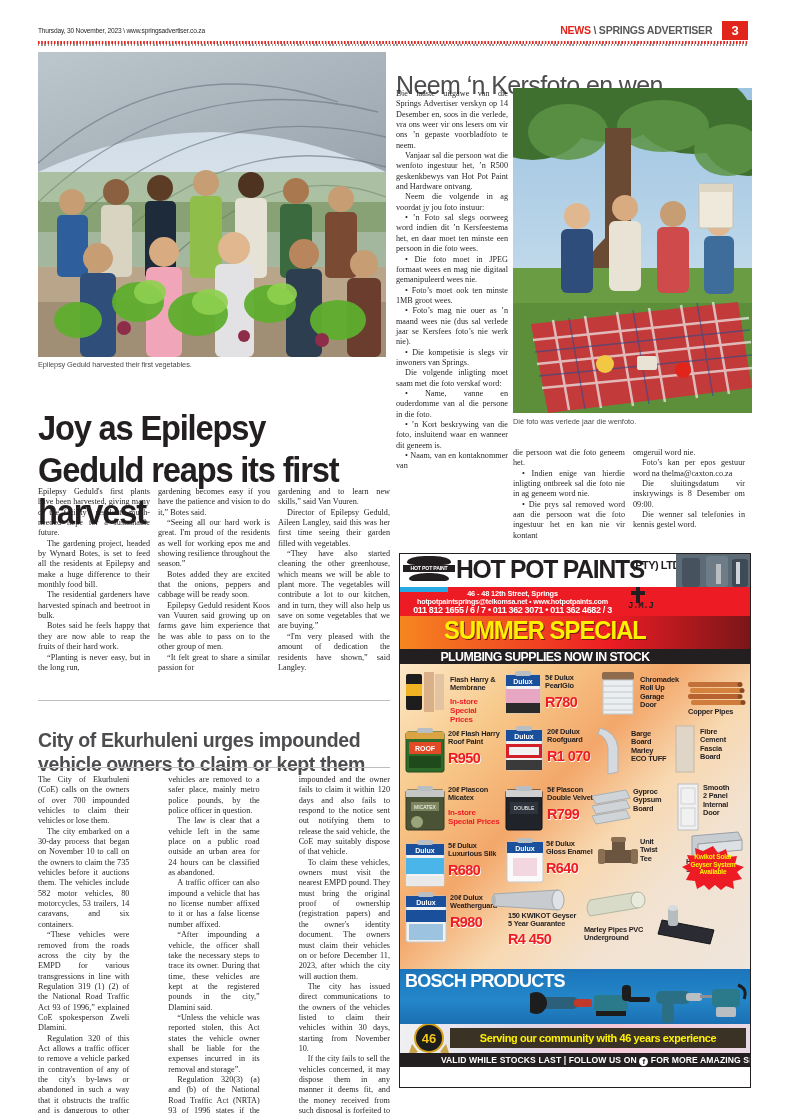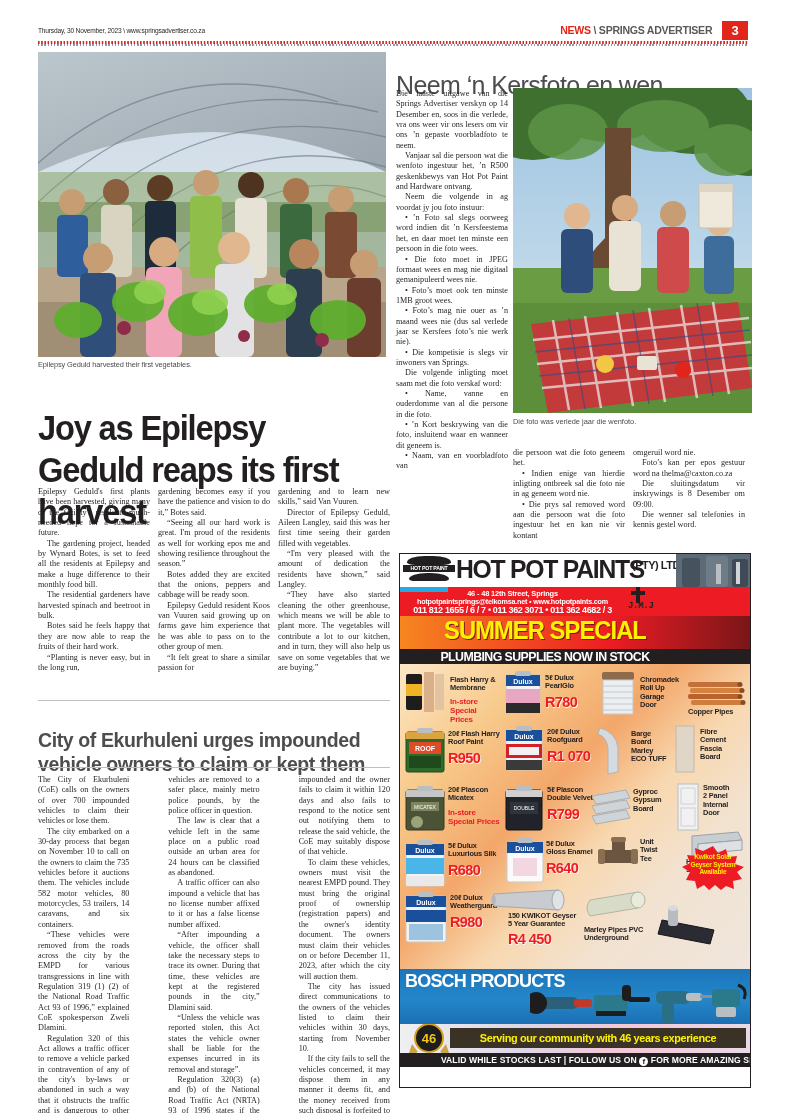--- a/index.html
+++ b/index.html
@@ -228,22 +228,22 @@
     <div class="col">
         <p class="first">gardening becomes easy if you have the patience and vision to do it,” Botes said.</p>
         <p>“Seeing all our hard work is great. I'm proud of the residents as well for working epos me and showing resilience throughout the season.”</p>
         <p>Botes added they are excited that the onions, peppers and cabbage will be ready soon.</p>
         <p>Epilepsy Geduld resident Koos van Vuuren said growing up on farms gave him experience that he was able to pass on to the other group of men.</p>
         <p>“It felt great to share a similar passion for</p>
       </div>
     <div class="col">
         <p class="first">gardening and to learn new skills,” said Van Vuuren.</p>
         <p>Director of Epilepsy Geduld, Aileen Langley, said this was her first time seeing their garden filled with vegetables.</p>
+        <p>“They have also started cleaning the other greenhouse, which means we will be able to plant more. The vegetables will contribute a lot to our kitchen, and in turn, they will also help us save on some vegetables that we are buying.”</p>
         <p>“I'm very pleased with the amount of dedication the residents have shown,” said Langley.</p>
-        <p>“They have also started cleaning the other greenhouse, which means we will be able to plant more. The vegetables will contribute a lot to our kitchen, and in turn, they will also help us save on some vegetables that we are buying.”</p>
       </div>
   </div>
 
   <h2 class="afr-head">Neem ‘n Kersfoto en wen</h2>
 
   <div class="afr-photo">
     <svg width="239" height="325" viewBox="0 0 239 325">
       <defs>
         <linearGradient id="gsky" x1="0" y1="0" x2="0" y2="1">
           <stop offset="0%" stop-color="#9cc3e0"></stop>
@@ -318,21 +318,21 @@
       <p>Vanjaar sal die persoon wat die wenfoto ingestuur het, ’n R500 geskenkbewys van Hot Pot Paint and Hardware ontvang.</p>
       <p>Neem die volgende in ag voordat jy jou foto instuur:</p>
       <p>• ’n Foto sal slegs oorweeg word indien dit ’n Kersfeestema het, en daar moet ten minste een persoon in die foto wees.</p>
       <p>• Die foto moet in JPEG formaat wees en mag nie digitaal gemanipuleerd wees nie.</p>
       <p>• Foto’s moet ook ten minste 1MB groot wees.</p>
       <p>• Foto’s mag nie ouer as ’n maand wees nie (dus sal verlede jaar se Kersfees foto’s nie werk nie).</p>
       <p>• Die kompetisie is slegs vir inwoners van Springs.</p>
       <p>Die volgende inligting moet saam met die foto verskaf word:</p>
       <p>• Name, vanne en ouderdomme van al die persone in die foto.</p>
       <p>• ’n Kort beskrywing van die foto, insluitend waar en wanneer dit geneem is.</p>
-      <p>• Naam, van en voorbladfoto van</p>
+      <p>• Naam, van en kontaknommer van</p>
     </div>
 
   <div class="cols" id="afr-cols2">
     <div class="col">
         <p class="first">die persoon wat die foto geneem het.</p>
         <p>• Indien enige van hierdie inligting ontbreek sal die foto nie in ag geneem word nie.</p>
         <p>• Die prys sal removed word aan die persoon wat die foto ingestuur het en kan nie vir kontant</p>
       </div>
     <div class="col">
         <p class="first">omgeruil word nie.</p>

